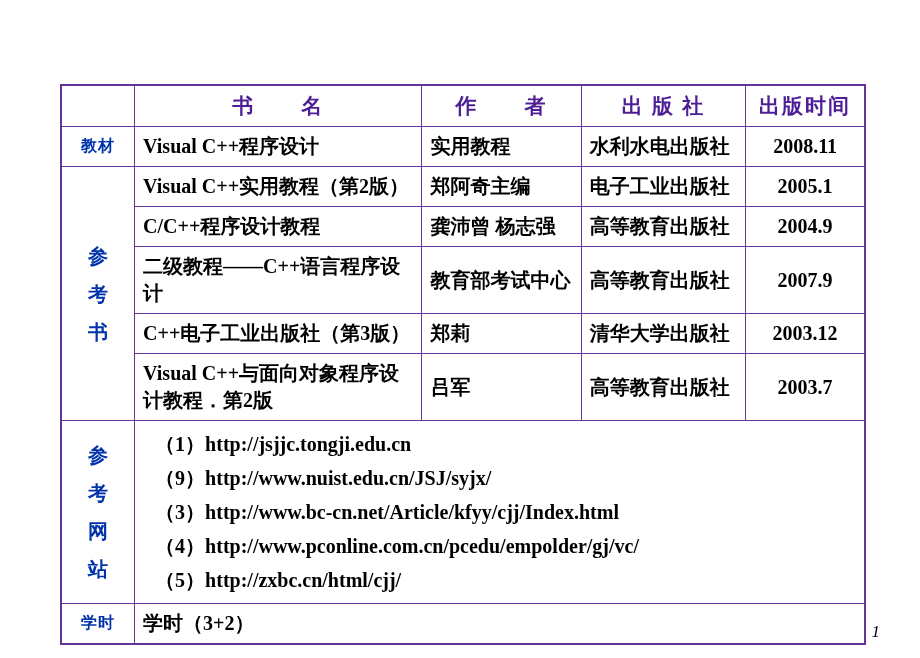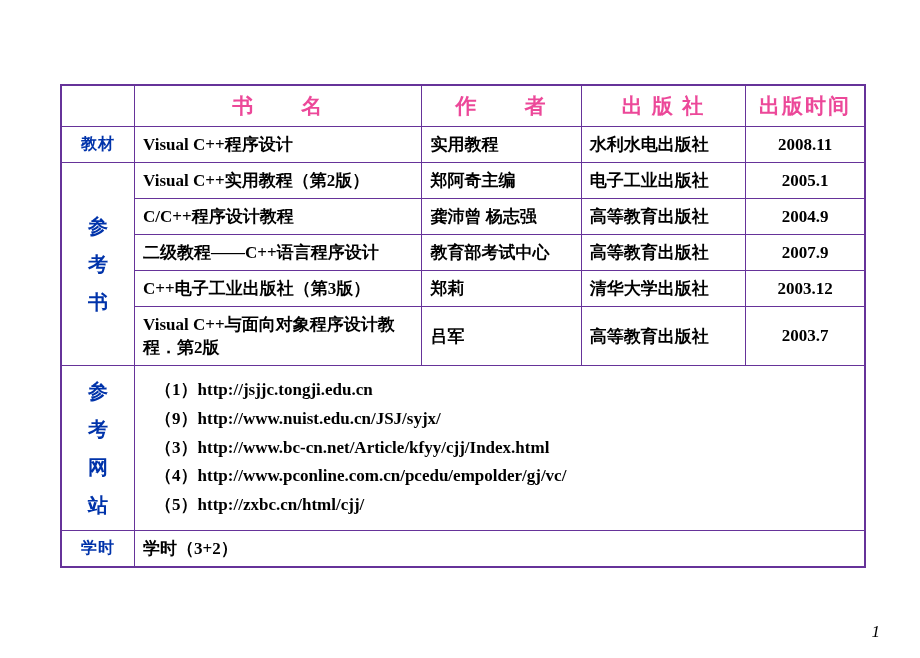--- a/index.html
+++ b/index.html
@@ -18,25 +18,25 @@
     width: 806px;
   }
   table {
     border-collapse: collapse;
     width: 100%;
     border: 2px solid #663399;
   }
   td, th {
     border: 1px solid #663399;
     padding: 6px 8px;
-    font-size: 17px;
+    font-size: 20px;
     vertical-align: middle;
   }
   .hdr {
-    color: #ec4899;
+    color: #4c1d95;
     font-weight: bold;
     text-align: center;
     font-size: 21px;
     letter-spacing: 2px;
   }
   .blue-label {
     color: #0033aa;
     font-weight: bold;
     text-align: center;
     font-size: 16px;

